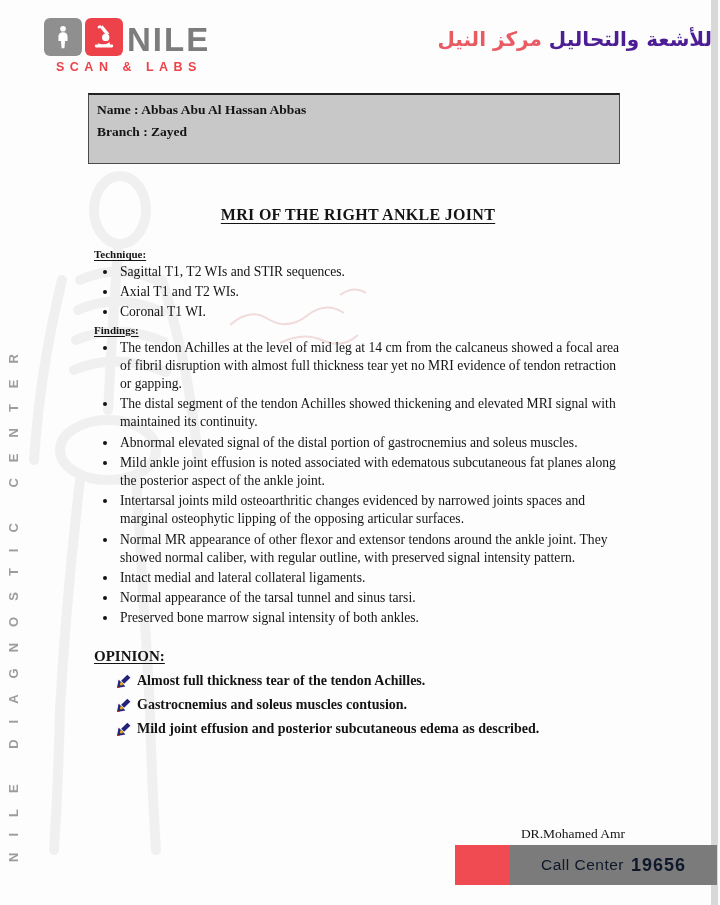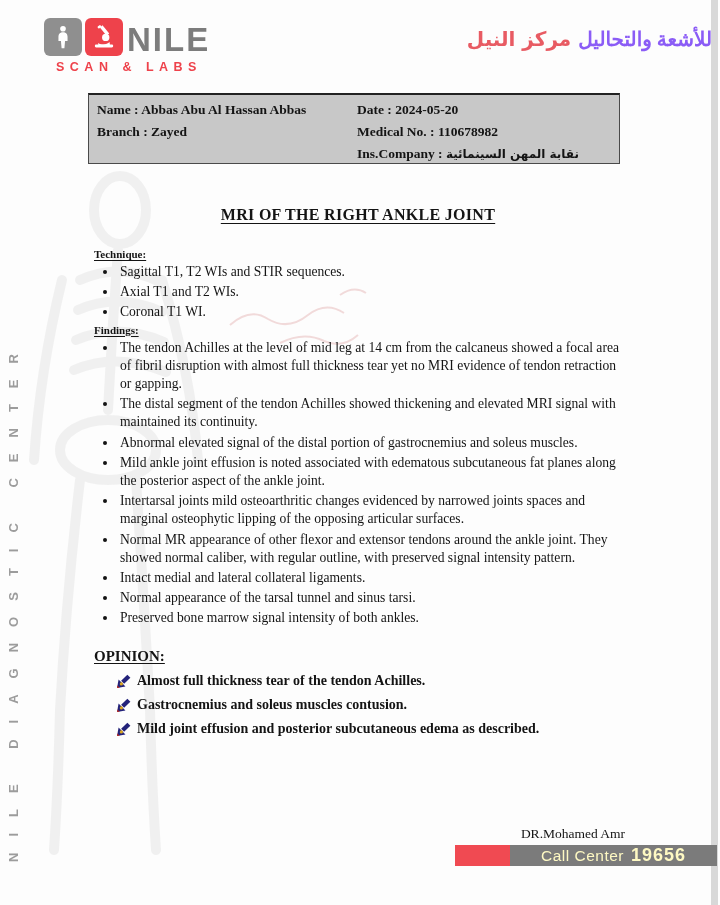--- a/index.html
+++ b/index.html
@@ -32,21 +32,21 @@
   .logo-tagline{
     font-family:"Liberation Sans", sans-serif;font-size:12.5px;font-weight:700;
     color:#ee424b;letter-spacing:5.5px;margin-top:4px;margin-left:12px;
   }
   
   .arabic-title{
     position:absolute;top:27px;right:8px;display:flex;direction:ltr;gap:7px;
     font-family:"DejaVu Sans", sans-serif;font-size:20px;font-weight:700;margin-left:32px;
   }
   .ar-red{color:#e85b63;}
-  .ar-gray{color:#8b5cf6;font-family:Liberation Serif, serif;}
+  .ar-gray{color:#4c1d95;}
   
   .info-box{
     position:absolute;left:88px;top:93px;width:532px;height:71px;
     background:#c8c8c8;border:1px solid #4a4a4a;border-top:2px solid #222;
     box-sizing:border-box;display:flex;padding:4px 8px;
     font-size:13.5px;font-weight:700;line-height:22px;
   }
   .info-col-left{width:260px;}
   .info-col-right{flex:1;}
   .info-row{white-space:nowrap;}
@@ -69,21 +69,21 @@
     display:flex;align-items:flex-start;font-size:14px;font-weight:700;
     line-height:1.36;margin-bottom:1px;
   }
   .op-bullet{flex:0 0 15px;margin-right:6px;margin-top:3px;}
   
   .footer{position:absolute;left:455px;top:826px;width:262px;}
   .doctor{
     text-align:center;font-size:13.5px;padding-right:26px;margin-bottom:3px;
   }
   .call-bar{
-    display:flex;height:21px;font-family:"Liberation Sans", sans-serif;color:#fef9c3;
+    display:flex;height:40px;font-family:"Liberation Sans", sans-serif;color:#0f172a;
   }
   .call-red{width:55px;background:#f04a52;}
   .call-gray{
     flex:1;background:#7b7b7b;display:flex;align-items:center;justify-content:center;gap:7px;
   }
   .call-label{font-size:15.5px;font-weight:400;letter-spacing:.5px;}
   .call-number{font-size:18px;font-weight:700;letter-spacing:1px;}
 </style>
 </head>
 <body>
@@ -147,34 +147,20 @@
 
   <div class="info-box">
     <div class="info-col-left">
       <div class="info-row">
         <span>Name :</span>
         <span>Abbas Abu Al Hassan Abbas</span>
       </div>
       <div class="info-row">
         <span>Branch :</span>
         <span>Zayed</span>
-      </div>
-    </div>
-    <div class="info-col-right">
-      <div class="info-row">
-        <span>Date :</span>
-        <span>2024-05-20</span>
-      </div>
-      <div class="info-row">
-        <span>Medical No. :</span>
-        <span>110678982</span>
-      </div>
-      <div class="info-row">
-        <span>Ins.Company :</span>
-        <span class="ar-value">نقابة المهن السينمائية</span>
       </div>
     </div>
   </div>
 
   <div class="content">
 
     <div class="report-title">MRI OF THE RIGHT ANKLE JOINT</div>
 
     <div class="sec-heading">Technique:</div>
     <ul class="dots">

